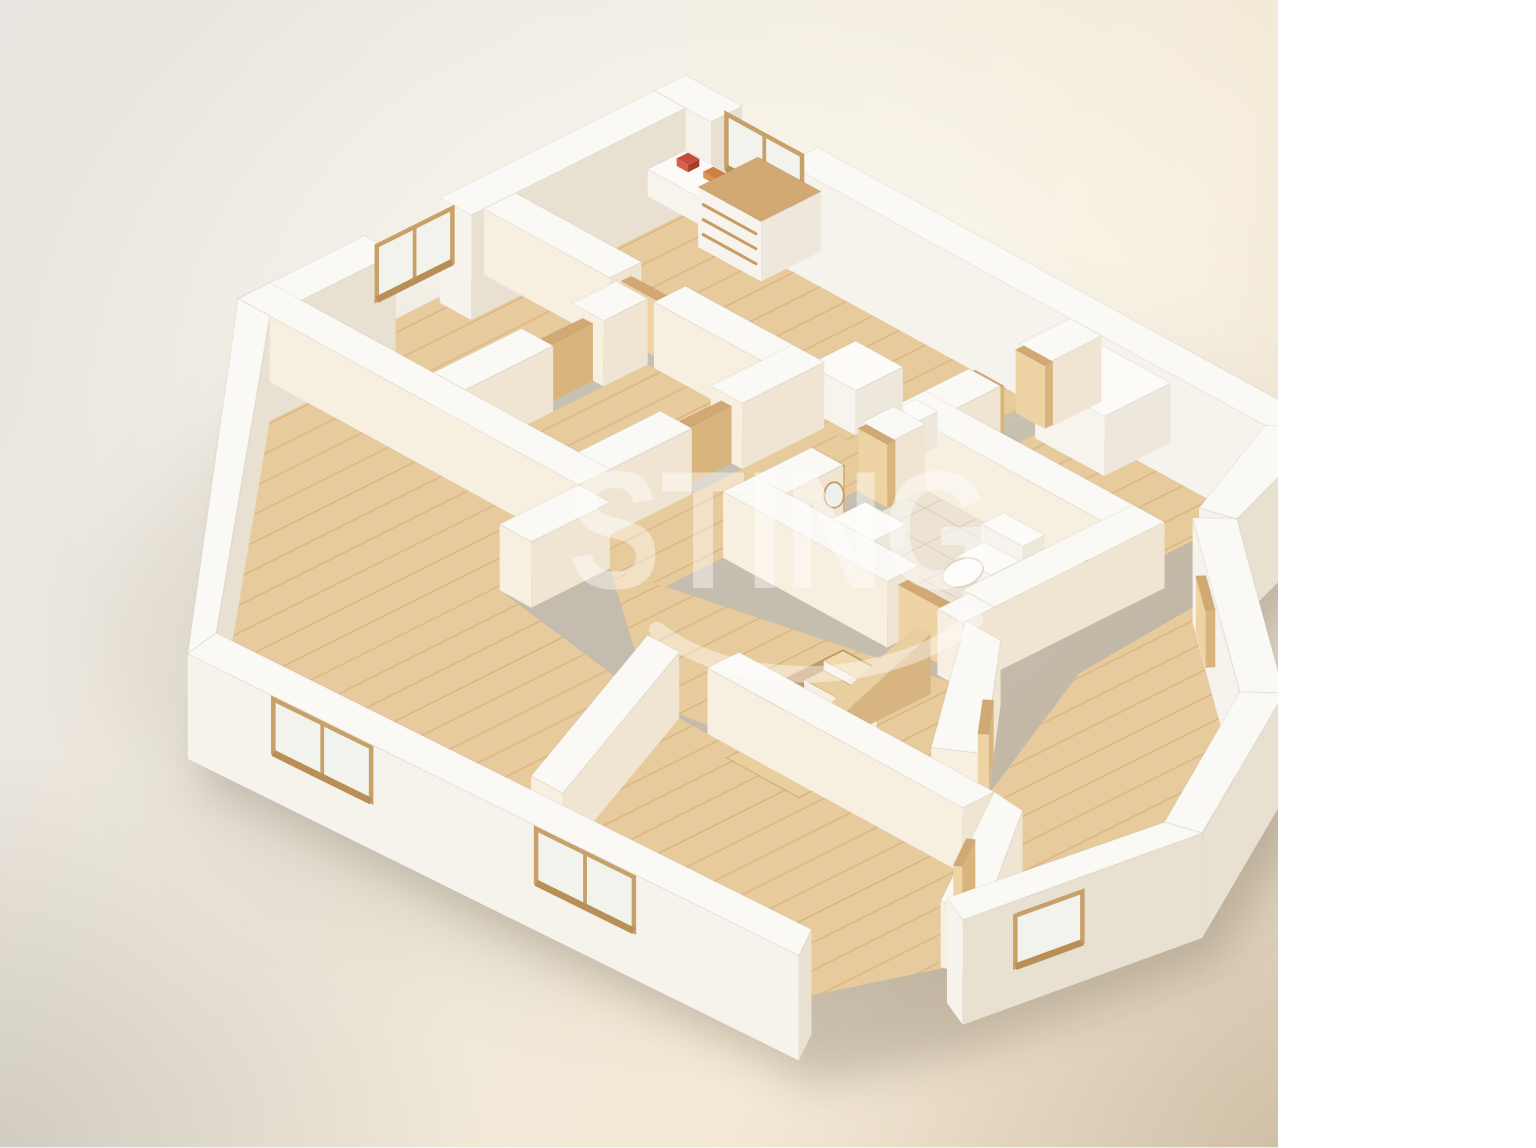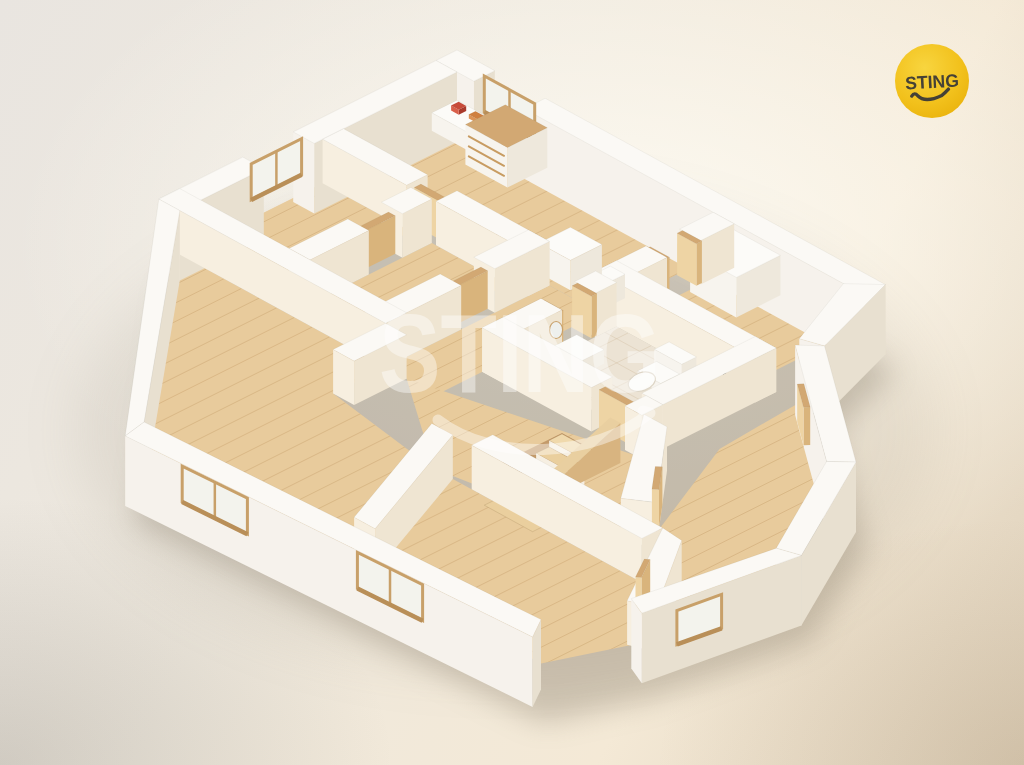--- a/index.html
+++ b/index.html
@@ -1,16 +1,16 @@
 <!DOCTYPE html>
 <html><head>
 <meta charset="utf-8">
 <style>
   html,body{margin:0;padding:0;}
-  #stage{position:relative;width:1024px;height:765px;overflow:hidden;
+  #stage{position:relative;width:852px;height:765px;overflow:hidden;
     font-family:"Liberation Sans", sans-serif;
     background:
       radial-gradient(55% 50% at 0% 100%, rgba(92,87,78,0.20), rgba(92,87,78,0) 70%),
       radial-gradient(50% 45% at 100% 100%, rgba(135,108,70,0.16), rgba(135,108,70,0) 72%),
       radial-gradient(95% 75% at 60% 32%, rgba(255,253,246,0.85), rgba(255,253,246,0) 62%),
       linear-gradient(118deg, #e9e5e0 0%, #efe9de 38%, #f4e9d6 70%, #ded0ba 100%);
   }
   #scene{position:absolute;left:0;top:0;}
   text{user-select:none;}
 </style>

